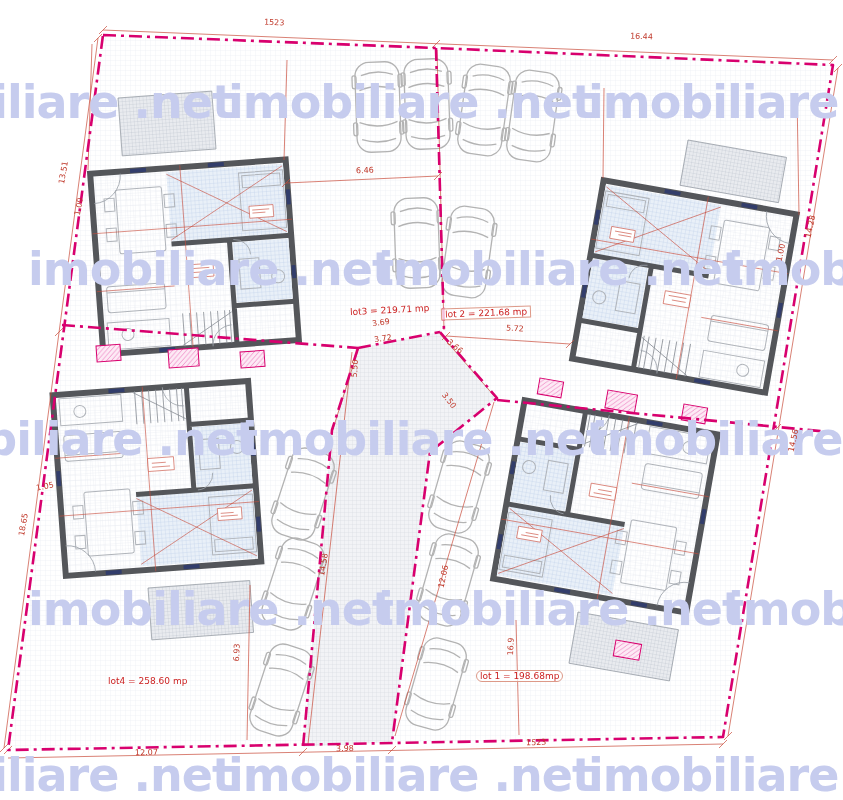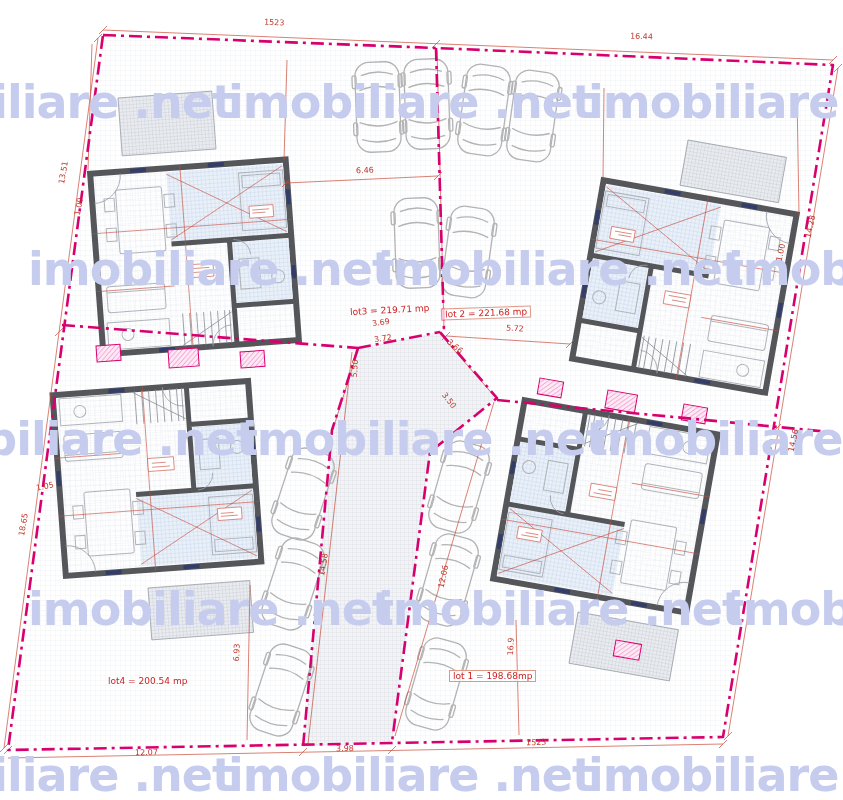--- a/index.html
+++ b/index.html
@@ -202,24 +202,24 @@
   <span class="wm" style="left:592px;top:412px;">imobiliare .net</span>
   <span class="wm" style="left:28px;top:582px;">imobiliare .net</span>
   <span class="wm" style="left:378px;top:582px;">imobiliare .net</span>
   <span class="wm" style="left:728px;top:582px;">imobiliare .net</span>
   <span class="wm" style="left:-132px;top:748px;">imobiliare .net</span>
   <span class="wm" style="left:228px;top:748px;">imobiliare .net</span>
   <span class="wm" style="left:588px;top:748px;">imobiliare .net</span>
 </div>
 
 <div>
-  <div class="lot-label boxed" style="left:449px;top:670px;">lot 1 = 198.68mp</div>
+  <div class="lot-label boxed" style="left:476px;top:670px;border-radius:6px;">lot 1 = 198.68mp</div>
   <div class="lot-label boxed" style="left:441px;top:307px;transform:rotate(-2deg);">lot 2 = 221.68 mp</div>
   <div class="lot-label" style="left:350px;top:305px;transform:rotate(-3deg);">lot3 = 219.71 mp</div>
-  <div class="lot-label" style="left:108px;top:676px;">lot4 = 200.54 mp</div>
+  <div class="lot-label" style="left:108px;top:676px;">lot4 = 258.60 mp</div>
 </div>
 
 <div>
   <span class="dim" style="left:264px;top:18px;transform:rotate(2.3deg);">1523</span>
   <span class="dim" style="left:630px;top:32px;transform:rotate(2.3deg);">16.44</span>
   <span class="dim" style="left:52px;top:168px;transform:rotate(-80deg);">13.51</span>
   <span class="dim" style="left:12px;top:520px;transform:rotate(-80deg);">18.65</span>
   <span class="dim" style="left:799px;top:222px;transform:rotate(-78deg);">14.28</span>
   <span class="dim" style="left:782px;top:436px;transform:rotate(-78deg);">14.56</span>
   <span class="dim" style="left:135px;top:748px;transform:rotate(-1.5deg);">12.07</span>

